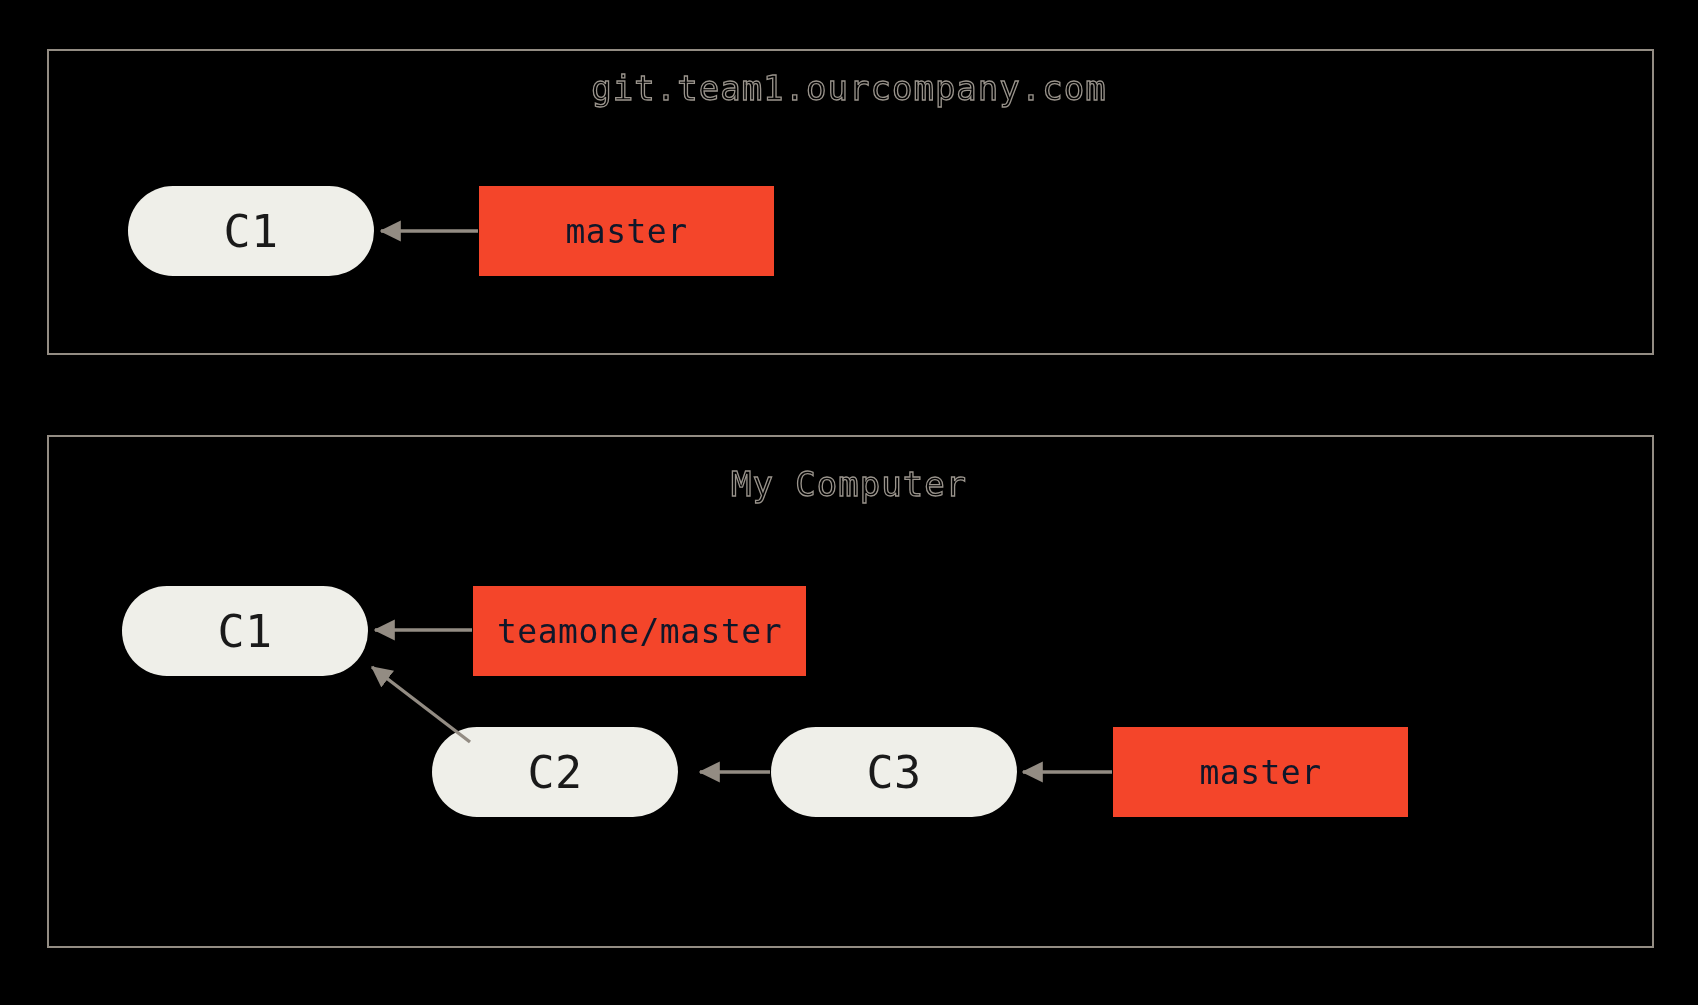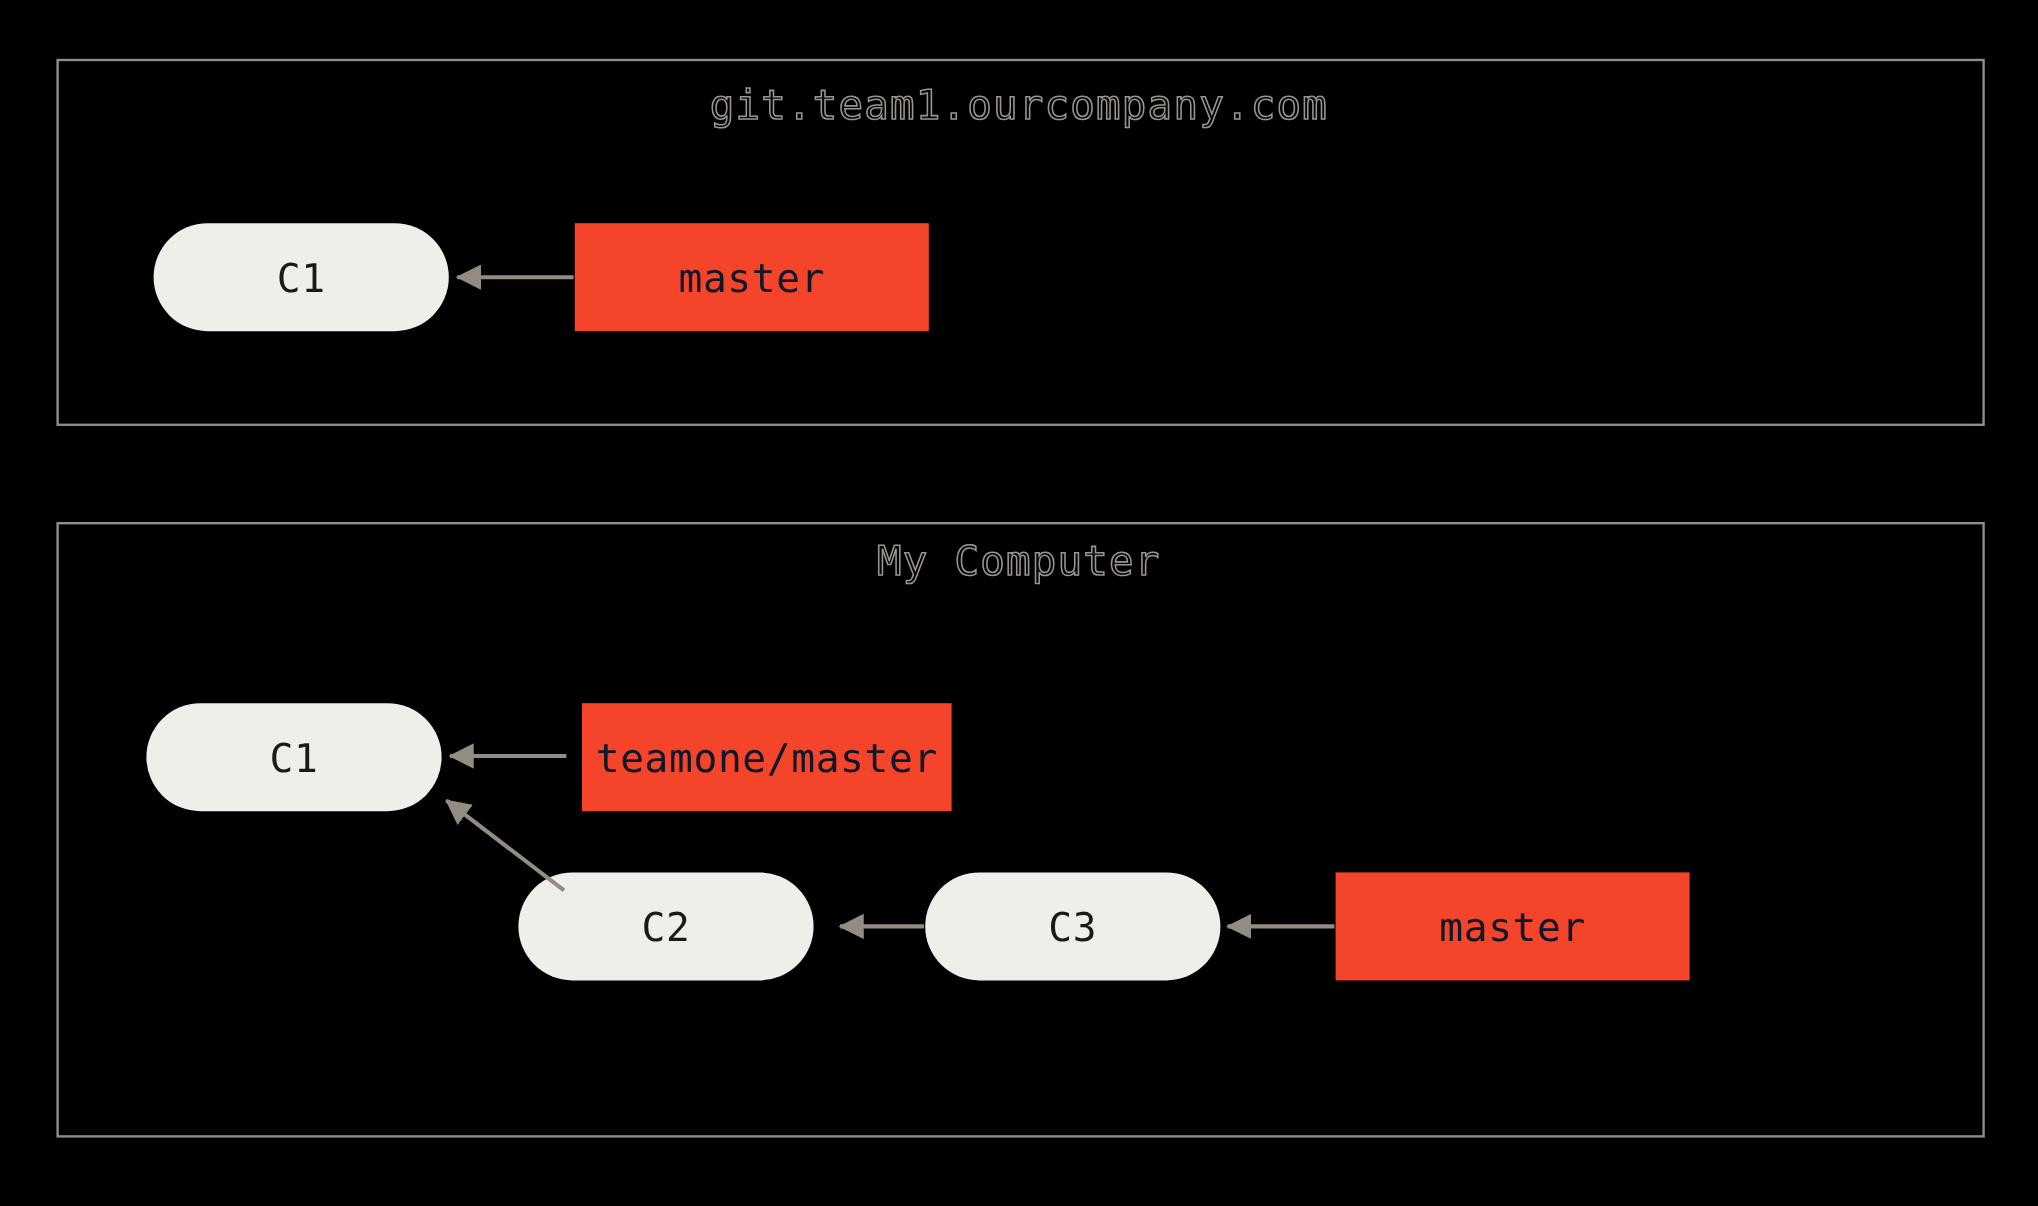--- a/index.html
+++ b/index.html
@@ -43,29 +43,29 @@
     text-align: center;
     font-size: 34px;
     letter-spacing: 1px;
     color: #000000;
     -webkit-text-stroke: 1.3px #9a948c;
     text-stroke: 1.3px #9a948c;
     white-space: nowrap;
     user-select: none;
   }
   #title-remote { top: 68px; }
-  #title-local  { top: 448px; }
+  #title-local  { top: 464px; }
 
   
   .commit {
     position: absolute;
     background: #efefe9;
     border-radius: 999px;
     color: #1a1a1a;
-    font-size: 33px;
+    font-size: 45px;
     display: flex;
     align-items: center;
     justify-content: center;
     letter-spacing: 0.5px;
     box-sizing: border-box;
     user-select: none;
   }
 
   
   .branch {
@@ -103,21 +103,21 @@
   <div class="commit" style="left:128px; top:186px; width:246px; height:90px;">C1</div>
 
   <div class="branch" style="left:479px; top:186px; width:295px; height:90px;">master</div>
 
   <div class="panel" id="panel-local"></div>
 
   <div class="panel-title" id="title-local">My Computer</div>
 
   <div class="commit" style="left:122px; top:586px; width:246px; height:90px;">C1</div>
 
-  <div class="branch" style="left:473px; top:586px; width:308px; height:90px;margin-left:12px;">teamone/master</div>
+  <div class="branch" style="left:473px; top:586px; width:333px; height:90px;">teamone/master</div>
 
   <div class="commit" style="left:432px; top:727px; width:246px; height:90px;">C2</div>
 
   <div class="commit" style="left:771px; top:727px; width:246px; height:90px;">C3</div>
 
   <div class="branch" style="left:1113px; top:727px; width:295px; height:90px;">master</div>
 
   <svg id="arrow-layer" viewBox="0 0 1698 1005">
     <defs>
       <marker id="head" viewBox="0 0 10 10" refX="9.4" refY="5" markerWidth="6.2" markerHeight="6.2" orient="auto-start-reverse">

